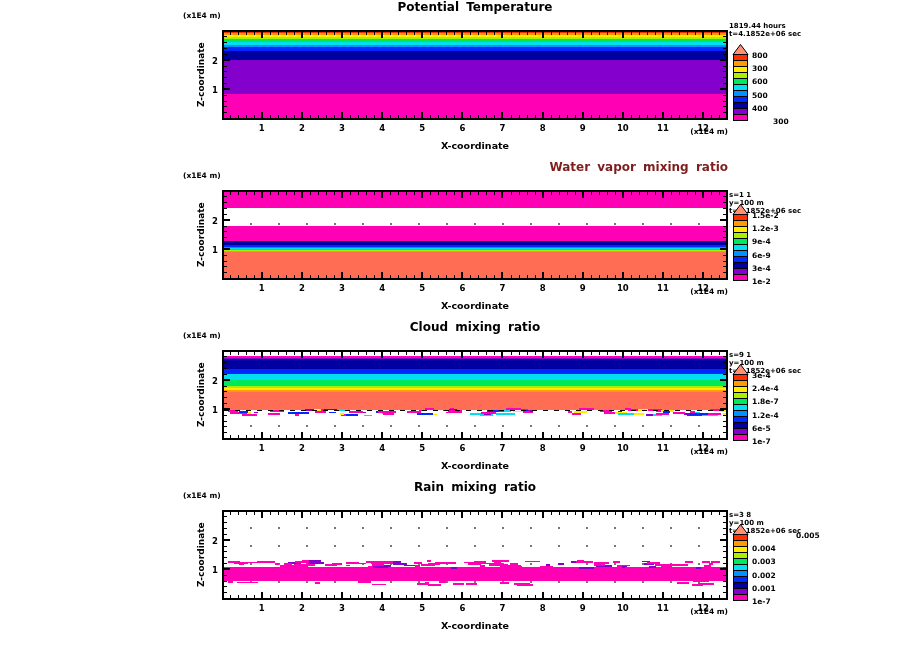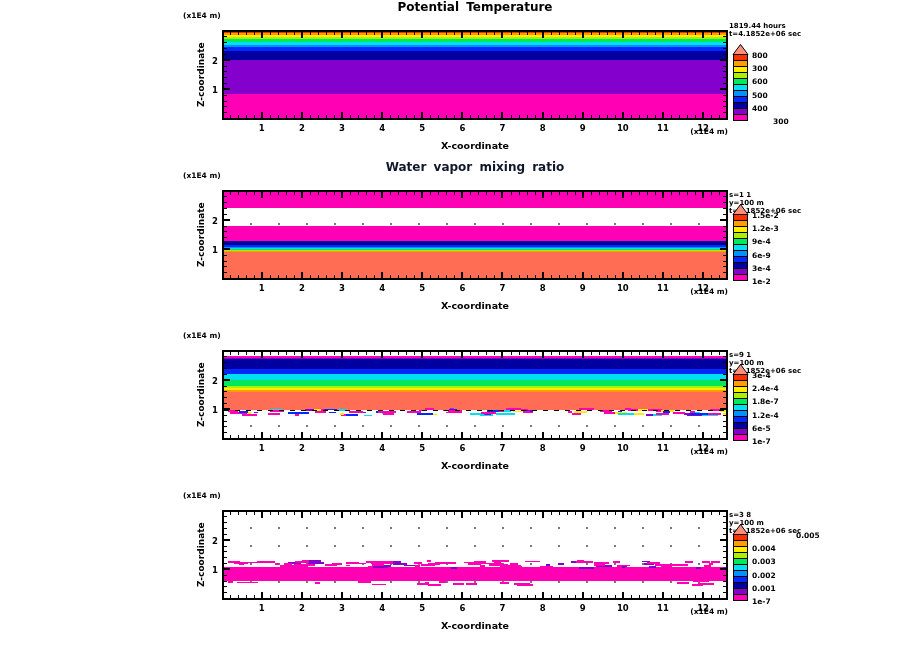--- a/index.html
+++ b/index.html
@@ -213,21 +213,21 @@
     <div class="cbseg" style="left: 733px; top: 96px; width: 15px; height: 7px; background: rgb(0, 40, 255);"></div>
     <div class="cbseg" style="left: 733px; top: 102px; width: 15px; height: 7px; background: rgb(0, 0, 160);"></div>
     <div class="cbseg" style="left: 733px; top: 108px; width: 15px; height: 7px; background: rgb(132, 0, 204);"></div>
     <div class="cbseg" style="left: 733px; top: 114px; width: 15px; height: 7px; background: rgb(255, 0, 180);"></div>
     <div class="cblab" style="left: 752px; top: 51px;">800</div>
     <div class="cblab" style="left: 752px; top: 64.2px;">300</div>
     <div class="cblab" style="left: 752px; top: 77.4px;">600</div>
     <div class="cblab" style="left: 752px; top: 90.6px;">500</div>
     <div class="cblab" style="left: 752px; top: 103.8px;">400</div>
     <div class="cblab" style="left: 758px; top: 117px; margin-left: 15px;">300</div>
-    <div style="left: 222px; top: 160px; width: 506px; text-align: center; position: absolute; color: #0f172a; font-weight: bold; font-size: 12px; word-spacing: 3px;">Water vapor mixing ratio</div>
+    <div style="left: 222px; top: 160px; width: 506px; text-align: right; position: absolute; color: #7f1d1d; font-weight: bold; font-size: 12px; word-spacing: 3px;">Water vapor mixing ratio</div>
     <div style="left: 183px; top: 171px; position: absolute; color: rgb(0, 0, 0); font-weight: bold; font-size: 7.5px;">(x1E4 m)</div>
     <div style="left: 196px; top: 190px; height: 90px; position: absolute; color: rgb(0, 0, 0); font-weight: bold; font-size: 9px; writing-mode: vertical-rl; transform: rotate(180deg); display: flex; align-items: center; justify-content: center; white-space: nowrap;">Z-coordinate</div>
     <div style="left: 222px; top: 300px; width: 506px; text-align: center; position: absolute; color: rgb(0, 0, 0); font-weight: bold; font-size: 9.5px; word-spacing: 2px;">X-coordinate</div>
     <div style="left: 644px; top: 287px; width: 84px; text-align: right; position: absolute; color: rgb(0, 0, 0); font-weight: bold; font-size: 7.5px;">(x1E4 m)</div>
     <div class="frame" style="left: 222px; top: 190px; width: 506px; height: 90px;">
       <div class="band" style="left: 0px; width: 502px; top: 59.9085px; height: 26.0915px; background: rgb(255, 110, 84);"></div>
       <div class="band" style="left: 0px; width: 502px; top: 59.1797px; height: 1px; background: rgb(255, 156, 0);"></div>
       <div class="band" style="left: 0px; width: 502px; top: 58.4508px; height: 1px; background: rgb(255, 238, 0);"></div>
       <div class="band" style="left: 0px; width: 502px; top: 57.722px; height: 1px; background: rgb(170, 240, 0);"></div>
       <div class="band" style="left: 0px; width: 502px; top: 56.8475px; height: 1px; background: rgb(0, 232, 92);"></div>
@@ -421,20 +421,21 @@
     <div class="cbseg" style="left: 733px; top: 256px; width: 15px; height: 7px; background: rgb(0, 40, 255);"></div>
     <div class="cbseg" style="left: 733px; top: 262px; width: 15px; height: 7px; background: rgb(0, 0, 160);"></div>
     <div class="cbseg" style="left: 733px; top: 268px; width: 15px; height: 7px; background: rgb(132, 0, 204);"></div>
     <div class="cbseg" style="left: 733px; top: 274px; width: 15px; height: 7px; background: rgb(255, 0, 180);"></div>
     <div class="cblab" style="left: 752px; top: 211px;">1.5e-2</div>
     <div class="cblab" style="left: 752px; top: 224.2px;">1.2e-3</div>
     <div class="cblab" style="left: 752px; top: 237.4px;">9e-4</div>
     <div class="cblab" style="left: 752px; top: 250.6px;">6e-9</div>
     <div class="cblab" style="left: 752px; top: 263.8px;">3e-4</div>
     <div class="cblab" style="left: 752px; top: 277px;">1e-2</div>
+    <div style="left: 222px; top: 320px; width: 506px; text-align: center; position: absolute; color: rgb(0, 0, 0); font-weight: bold; font-size: 12px; word-spacing: 3px;">Cloud mixing ratio</div>
     <div style="left: 183px; top: 331px; position: absolute; color: rgb(0, 0, 0); font-weight: bold; font-size: 7.5px;">(x1E4 m)</div>
     <div style="left: 196px; top: 350px; height: 90px; position: absolute; color: rgb(0, 0, 0); font-weight: bold; font-size: 9px; writing-mode: vertical-rl; transform: rotate(180deg); display: flex; align-items: center; justify-content: center; white-space: nowrap;">Z-coordinate</div>
     <div style="left: 222px; top: 460px; width: 506px; text-align: center; position: absolute; color: rgb(0, 0, 0); font-weight: bold; font-size: 9.5px; word-spacing: 2px;">X-coordinate</div>
     <div style="left: 644px; top: 447px; width: 84px; text-align: right; position: absolute; color: rgb(0, 0, 0); font-weight: bold; font-size: 7.5px;">(x1E4 m)</div>
     <div class="frame" style="left: 222px; top: 350px; width: 506px; height: 90px;">
       <div class="band" style="left: 0px; width: 502px; top: 58.3051px; height: 27.6949px; background: radial-gradient(circle, rgb(119, 119, 119) 0.8px, transparent 1px) 13px 7px / 28px 18px rgb(255, 255, 255);"></div>
       <div class="band" style="left: 0px; width: 502px; top: 40.2305px; height: 18.0746px; background: rgb(255, 110, 84);"></div>
       <div class="band" style="left: 0px; width: 502px; top: 38.4814px; height: 1.74915px; background: rgb(255, 156, 0);"></div>
       <div class="band" style="left: 0px; width: 502px; top: 36.1492px; height: 2.3322px; background: rgb(255, 238, 0);"></div>
       <div class="band" style="left: 0px; width: 502px; top: 34.1085px; height: 2.04068px; background: rgb(170, 240, 0);"></div>
@@ -724,20 +725,21 @@
     <div class="cbseg" style="left: 733px; top: 416px; width: 15px; height: 7px; background: rgb(0, 40, 255);"></div>
     <div class="cbseg" style="left: 733px; top: 422px; width: 15px; height: 7px; background: rgb(0, 0, 160);"></div>
     <div class="cbseg" style="left: 733px; top: 428px; width: 15px; height: 7px; background: rgb(132, 0, 204);"></div>
     <div class="cbseg" style="left: 733px; top: 434px; width: 15px; height: 7px; background: rgb(255, 0, 180);"></div>
     <div class="cblab" style="left: 752px; top: 371px;">3e-4</div>
     <div class="cblab" style="left: 752px; top: 384.2px;">2.4e-4</div>
     <div class="cblab" style="left: 752px; top: 397.4px;">1.8e-7</div>
     <div class="cblab" style="left: 752px; top: 410.6px;">1.2e-4</div>
     <div class="cblab" style="left: 752px; top: 423.8px;">6e-5</div>
     <div class="cblab" style="left: 752px; top: 437px;">1e-7</div>
+    <div style="left: 222px; top: 480px; width: 506px; text-align: center; position: absolute; color: rgb(0, 0, 0); font-weight: bold; font-size: 12px; word-spacing: 3px;">Rain mixing ratio</div>
     <div style="left: 183px; top: 491px; position: absolute; color: rgb(0, 0, 0); font-weight: bold; font-size: 7.5px;">(x1E4 m)</div>
     <div style="left: 196px; top: 510px; height: 90px; position: absolute; color: rgb(0, 0, 0); font-weight: bold; font-size: 9px; writing-mode: vertical-rl; transform: rotate(180deg); display: flex; align-items: center; justify-content: center; white-space: nowrap;">Z-coordinate</div>
     <div style="left: 222px; top: 620px; width: 506px; text-align: center; position: absolute; color: rgb(0, 0, 0); font-weight: bold; font-size: 9.5px; word-spacing: 2px;">X-coordinate</div>
     <div style="left: 644px; top: 607px; width: 84px; text-align: right; position: absolute; color: rgb(0, 0, 0); font-weight: bold; font-size: 7.5px;">(x1E4 m)</div>
     <div class="frame" style="left: 222px; top: 510px; width: 506px; height: 90px;">
       <div class="band" style="left: 0px; width: 502px; top: 0px; height: 86px; background: radial-gradient(circle, rgb(119, 119, 119) 0.8px, transparent 1px) 13px 7px / 28px 18px rgb(255, 255, 255);"></div>
       <div class="band" style="left: 0px; width: 502px; top: 55.0983px; height: 13.9932px; background: rgb(255, 0, 180);"></div>
       <div class="dash" style="left: 354.899px; top: 54.7301px; width: 14.9574px; height: 1.8px; background: rgb(132, 0, 204);"></div>
       <div class="dash" style="left: 334.277px; top: 51.4669px; width: 5.63035px; height: 1.8px; background: rgb(132, 0, 204);"></div>
       <div class="dash" style="left: 180.028px; top: 52.6326px; width: 16.3125px; height: 1.8px; background: rgb(132, 0, 204);"></div>

